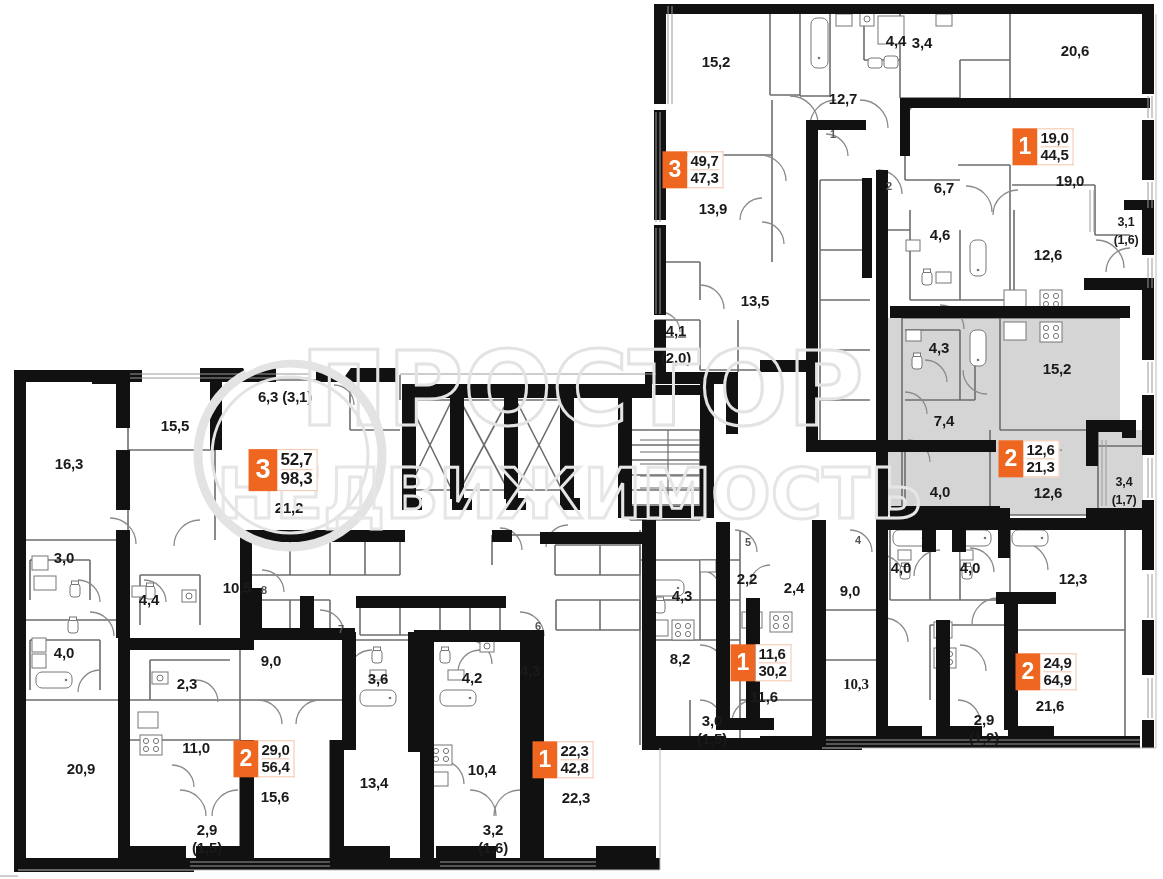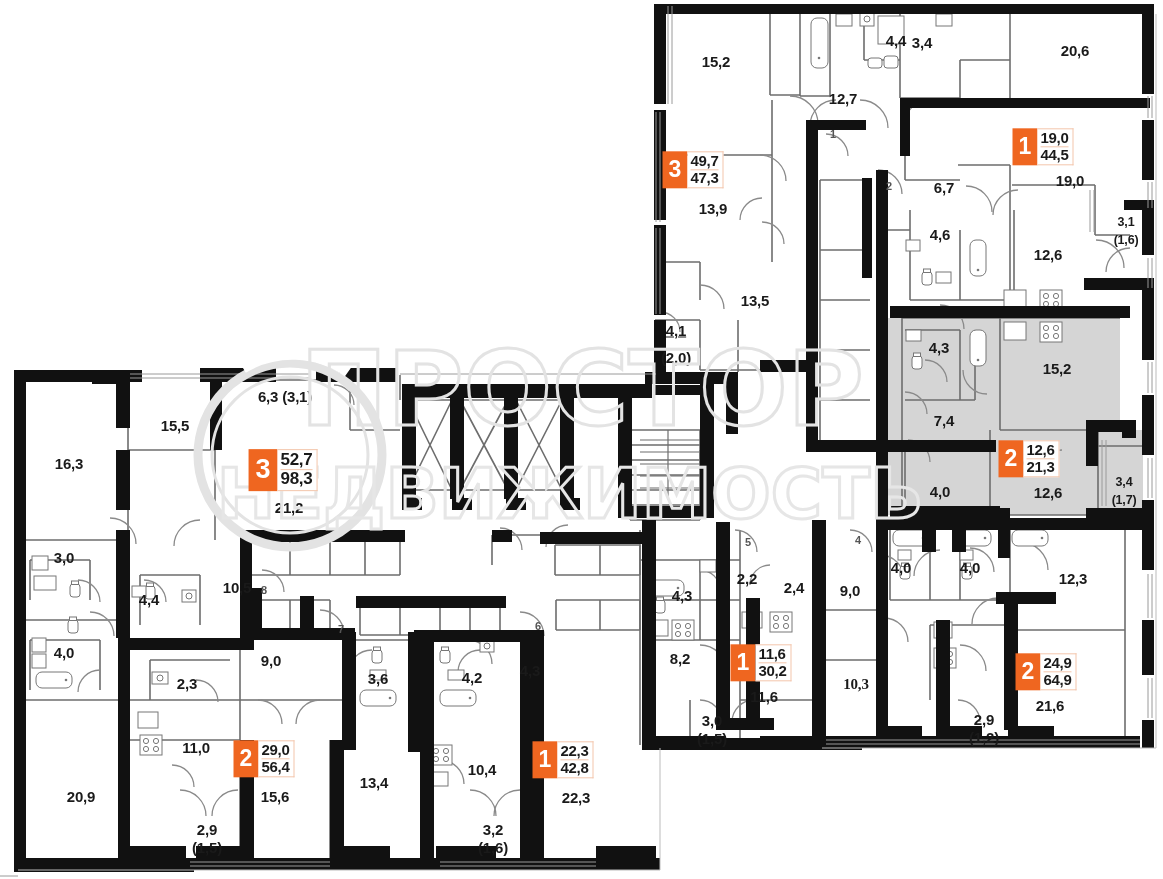--- a/index.html
+++ b/index.html
@@ -520,21 +520,21 @@
       <div class="lbl rm" style="left: 712px; top: 720px;">3,0</div>
       <div class="lbl rm" style="left: 712px; top: 738px;">(1,5)</div>
       <div class="lbl rm" style="left: 1050px; top: 705px;">21,6</div>
       <div class="lbl rm" style="left: 984px; top: 719px;">2,9</div>
       <div class="lbl rm" style="left: 984px; top: 737px;">(1,2)</div>
       <div class="lbl rm" style="left: 196px; top: 747px;">11,0</div>
       <div class="lbl rm" style="left: 374px; top: 782px;">13,4</div>
       <div class="lbl rm" style="left: 482px; top: 769px;">10,4</div>
       <div class="lbl rm" style="left: 275px; top: 796px;">15,6</div>
       <div class="lbl rm" style="left: 576px; top: 797px;">22,3</div>
-      <div class="lbl rm" style="left: 81px; top: 796px;">20,9</div>
+      <div class="lbl rm" style="left: 81px; top: 768px;">20,9</div>
       <div class="lbl rm" style="left: 207px; top: 829px;">2,9</div>
       <div class="lbl rm" style="left: 207px; top: 847px;">(1,5)</div>
       <div class="lbl rm" style="left: 493px; top: 829px;">3,2</div>
       <div class="lbl rm" style="left: 493px; top: 847px;">(1,6)</div>
     </div>
 
   <div id="badge-layer">
       <div class="badge" style="left: 693px; top: 170px;">
         <div class="cnt">3</div>
         <div class="nums">

